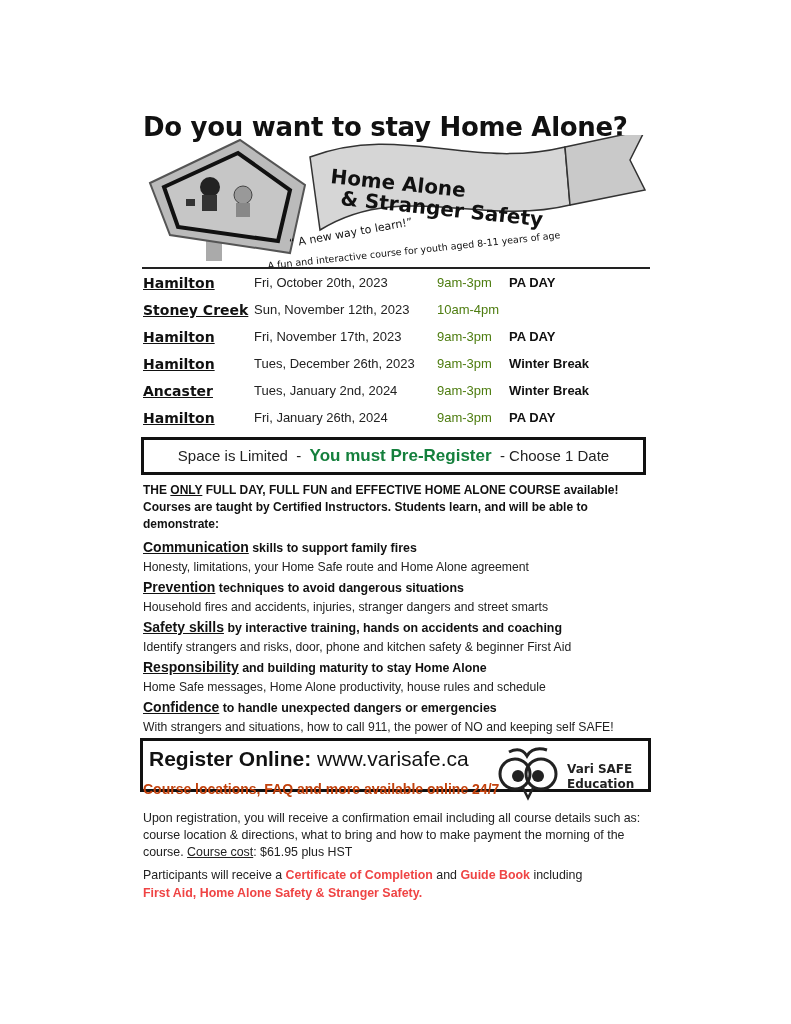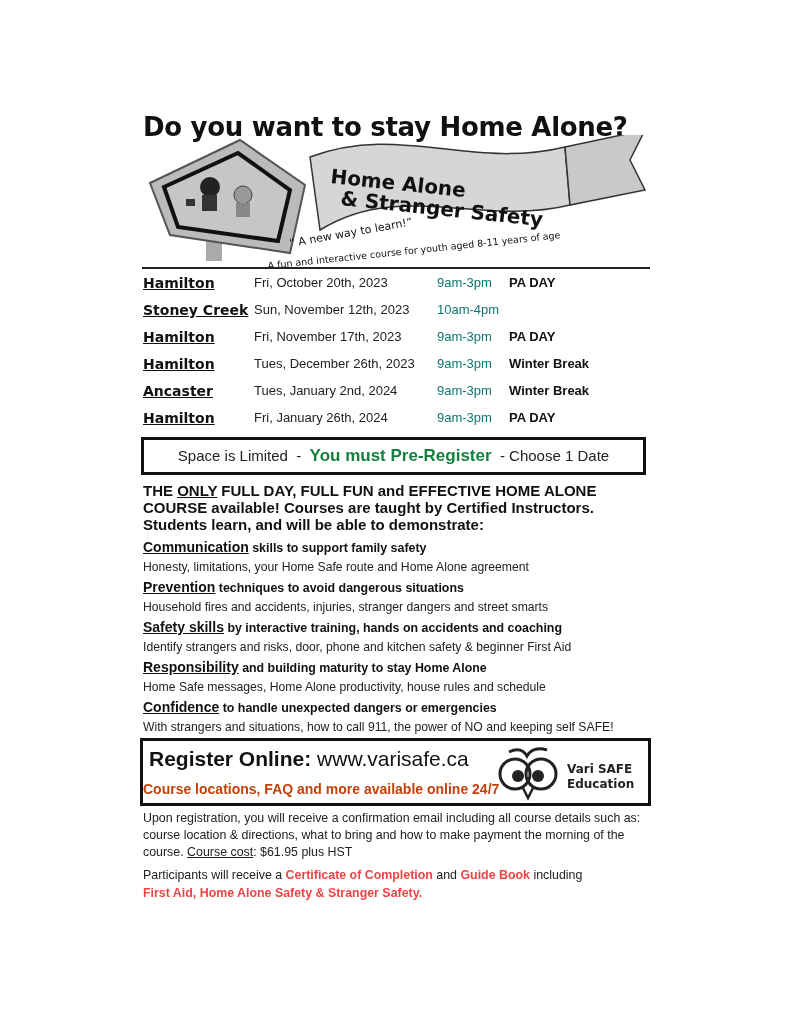--- a/index.html
+++ b/index.html
@@ -9,35 +9,35 @@
   .title { position:absolute; left:143px; top:112px; font-family:"DejaVu Sans", sans-serif; font-weight:bold; font-size:26px; letter-spacing:-0.3px; color:#111; white-space:nowrap; }
 
   .hero { position:absolute; left:140px; top:135px; width:520px; height:140px; }
 
   .rule { position:absolute; left:142px; top:267px; width:508px; height:2px; background:#222; }
 
   .schedule { position:absolute; left:143px; top:272px; width:510px; }
   .srow { position:relative; height:27px; font-size:12.5px; line-height:22px; }
   .srow .city { position:absolute; left:0; top:0; font-family:"DejaVu Sans", sans-serif; font-weight:bold; font-size:14px; text-decoration:underline; color:#111; }
   .srow .date { position:absolute; left:111px; top:0; font-family:"Liberation Sans", sans-serif; font-size:13px; color:#222; }
-  .srow .time { position:absolute; left:294px; top:0; font-family:"Liberation Sans", sans-serif; font-size:13px; color:#0f766e; }
+  .srow .time { position:absolute; left:294px; top:0; font-family:"Liberation Sans", sans-serif; font-size:13px; color:#4d7c0f; }
   .srow .note { position:absolute; left:366px; top:0; font-family:"Liberation Sans", sans-serif; font-weight:bold; font-size:13px; color:#111; }
 
   .prereg { position:absolute; left:141px; top:437px; width:505px; height:38px; border:3px solid #111; box-sizing:border-box; text-align:center; line-height:32px; font-family:"Liberation Sans", sans-serif; font-size:15px; color:#222; white-space:nowrap; }
   .prereg .strong { font-weight:bold; font-size:17px; color:#15803d; }
 
-  .intro { position:absolute; left:143px; top:482px; width:510px; font-family:"Liberation Sans", sans-serif; font-weight:bold; font-size:15px; line-height:17px; color:#111; }
+  .intro { position:absolute; left:143px; top:482px; width:510px; font-family:"Liberation Sans", sans-serif; font-weight:bold; font-size:12px; line-height:17px; color:#111; }
   .intro u { text-decoration:underline; }
 
   .skills { position:absolute; left:143px; top:537px; width:520px; }
   .skill-head { font-family:"Liberation Sans", sans-serif; font-weight:bold; font-size:12.4px; height:20px; line-height:20px; color:#111; white-space:nowrap; }
   .skill-head .kw { font-size:14px; text-decoration:underline; }
   .skill-desc { font-family:"Liberation Sans", sans-serif; font-size:12.2px; height:20px; line-height:20px; color:#222; white-space:nowrap; }
 
-  .register { position:absolute; left:140px; top:738px; width:511px; height:68px; border:3px solid #111; box-sizing:border-box; }
+  .register { position:absolute; left:140px; top:738px; width:511px; height:54px; border:3px solid #111; box-sizing:border-box; }
   .register .reg-line { position:absolute; left:6px; top:6px; font-family:"Liberation Sans", sans-serif; font-size:21px; white-space:nowrap; color:#111; }
   .register .reg-line b { font-weight:bold; }
   .register .reg-sub { position:absolute; left:0; top:40px; font-family:"Liberation Sans", sans-serif; font-weight:bold; font-size:14px; color:#c2410c; white-space:nowrap; }
   .register .logo { position:absolute; left:352px; top:3px; width:150px; height:60px; }
   .register .logo-text { position:absolute; left:72px; top:18px; font-family:"DejaVu Sans", sans-serif; font-weight:bold; font-size:12px; line-height:15px; color:#222; }
 
   .details { position:absolute; left:143px; top:810px; width:512px; font-family:"Liberation Sans", sans-serif; font-size:12.4px; line-height:17px; color:#222; }
   .details u { text-decoration:underline; }
   .participants { position:absolute; left:143px; top:866px; width:512px; font-family:"Liberation Sans", sans-serif; font-size:12.4px; line-height:18px; color:#222; }
   .participants b { color:#ef4444; }
@@ -115,21 +115,21 @@
       <span class="time">9am-3pm</span>
       <span class="note">PA DAY</span>
     </div>
   </div>
 
   <div class="prereg"><span style="white-space:pre">Space is Limited  -  </span><span class="strong">You must Pre-Register</span><span style="white-space:pre">  - Choose 1 Date</span></div>
 
   <div class="intro"><span>THE </span><u>ONLY</u><span> FULL DAY, FULL FUN and EFFECTIVE HOME ALONE COURSE available! Courses are taught by Certified Instructors. Students learn, and will be able to demonstrate:</span></div>
 
   <div class="skills">
-    <div class="skill-head"><span class="kw">Communication</span><span> skills to support family safety</span></div>
+    <div class="skill-head"><span class="kw">Communication</span><span> skills to support family fires</span></div>
     <div class="skill-desc">Honesty, limitations, your Home Safe route and Home Alone agreement</div>
     <div class="skill-head"><span class="kw">Prevention</span><span> techniques to avoid dangerous situations</span></div>
     <div class="skill-desc">Household fires and accidents, injuries, stranger dangers and street smarts</div>
     <div class="skill-head"><span class="kw">Safety skills</span><span> by interactive training, hands on accidents and coaching</span></div>
     <div class="skill-desc">Identify strangers and risks, door, phone and kitchen safety &amp; beginner First Aid</div>
     <div class="skill-head"><span class="kw">Responsibility</span><span> and building maturity to stay Home Alone</span></div>
     <div class="skill-desc">Home Safe messages, Home Alone productivity, house rules and schedule</div>
     <div class="skill-head"><span class="kw">Confidence</span><span> to handle unexpected dangers or emergencies</span></div>
     <div class="skill-desc">With strangers and situations, how to call 911, the power of NO and keeping self SAFE!</div>
   </div>

